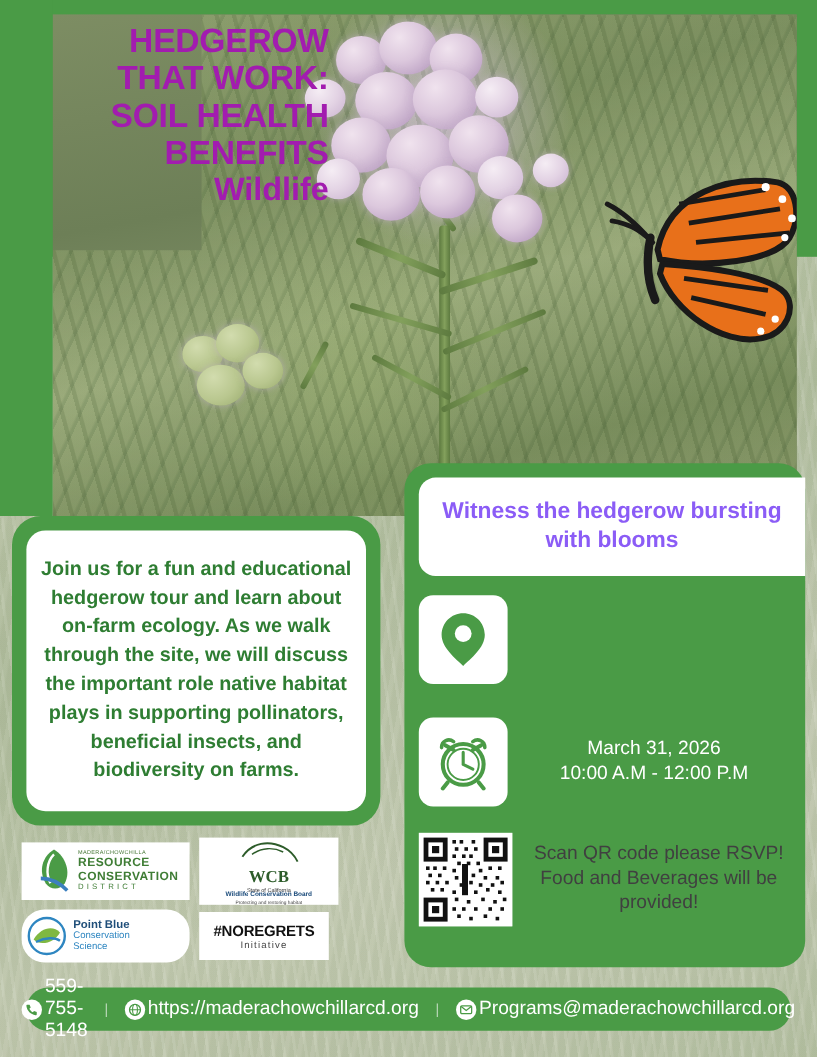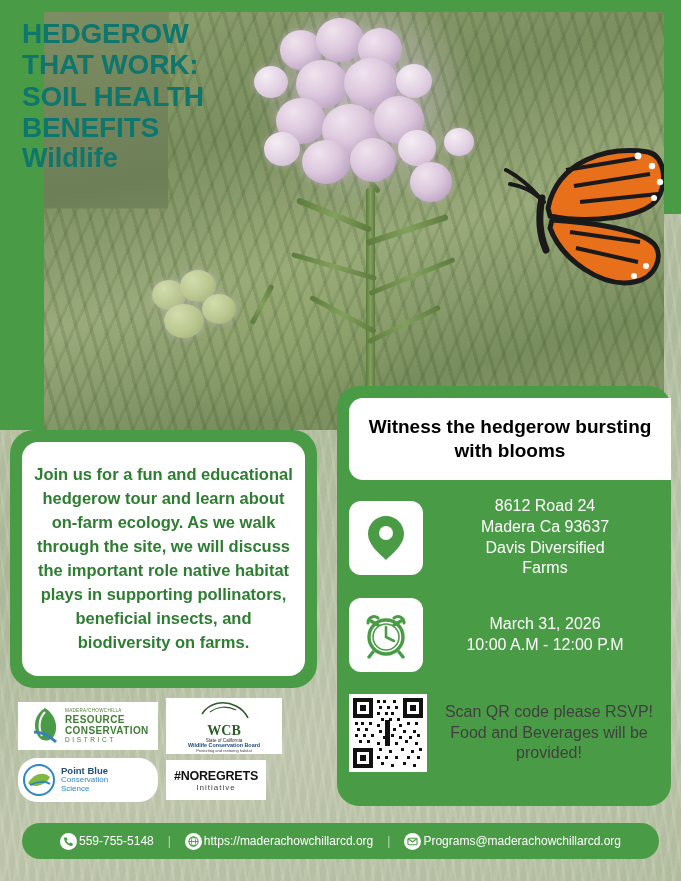--- a/index.html
+++ b/index.html
@@ -59,21 +59,22 @@
     left: 0; top: 0;
     width: 44px;
     height: 430px;
     background: #4a9b46;
   }
   .title-block {
     position: absolute;
     left: 22px;
     top: 18px;
     width: 252px;
-    color: #0f766e;
+    color: #a21caf;
+    text-align: right;
     z-index: 6;
   }
   .title-line {
     font-size: 28px;
     font-weight: bold;
     line-height: 1.12;
     letter-spacing: -0.2px;
   }
   .title-sub {
     font-size: 27px;
@@ -188,21 +189,21 @@
     width: 322px;
     height: 82px;
     background: #ffffff;
     border-radius: 14px 0 0 14px;
     display: flex;
     align-items: center;
     justify-content: center;
     z-index: 6;
   }
   .witness-text {
-    color: #000000;
+    color: #8b5cf6;
     font-weight: bold;
     font-size: 19px;
     line-height: 1.25;
     text-align: center;
   }
 
   .info-row {
     position: absolute;
     display: flex;
     align-items: center;
@@ -265,21 +266,21 @@
   .logo-tile {
     position: absolute;
     background: #ffffff;
     display: flex;
     align-items: center;
     box-sizing: border-box;
   }
   .logo-rcd { left: 4px; top: 4px; width: 140px; height: 48px; padding: 2px 12px; }
   .logo-wcb { left: 152px; top: 0px; width: 116px; height: 56px; padding: 2px 4px; justify-content: center;}
   .logo-pointblue { left: 4px; top: 60px; width: 140px; height: 44px; padding: 2px 4px; border-radius: 19px; }
-  .logo-noregrets { left: 152px; top: 62px; width: 100px; height: 40px; padding: 10px 4px; justify-content:center;}
+  .logo-noregrets { left: 152px; top: 62px; width: 108px; height: 40px; padding: 10px 4px; justify-content:center;}
 
   .logo-text-main {
     font-size: 10px;
     font-weight: bold;
     color: #3f7d35;
     letter-spacing: 0.4px;
     line-height: 1.1;
   }
   .logo-text-top {
     font-size: 4.6px;
@@ -314,21 +315,21 @@
     align-items: center;
     justify-content: center;
     gap: 14px;
     z-index: 7;
   }
   .footer-item {
     display: flex;
     align-items: center;
     gap: 2px;
     color: #ffffff;
-    font-size: 12px;
+    font-size: 16px;
   }
   .footer-ico {
     width: 17px; height: 17px;
     background: #ffffff;
     border-radius: 50%;
     display: flex;
     align-items: center;
     justify-content: center;
     flex: none;
   }
@@ -423,24 +424,20 @@
     <div class="witness-text">Witness the hedgerow bursting with blooms</div>
   </div>
 
   <div class="info-row" style="left:349px; top:496px; width:312px;">
     <div class="icon-box">
       <svg width="40" height="48" viewBox="0 0 40 48">
         <path d="M20 2 C 10 2, 2 10, 2 20 C 2 31, 14 40, 20 46 C 26 40, 38 31, 38 20 C 38 10, 30 2, 20 2 Z" fill="#4a9b46"></path>
         <circle cx="20" cy="19" r="7" fill="#ffffff"></circle>
       </svg>
     </div>
-    <div class="info-text" style="white-space: pre-line;">8612 Road 24
-Madera Ca 93637
-Davis Diversified
-Farms</div>
   </div>
 
   <div class="info-row" style="left:349px; top:598px; width:312px;">
     <div class="icon-box">
       <svg width="48" height="48" viewBox="0 0 48 48">
         <circle cx="24" cy="26" r="17" fill="none" stroke="#4a9b46" stroke-width="3.4"></circle>
         <circle cx="24" cy="26" r="13" fill="none" stroke="#4a9b46" stroke-width="1.6"></circle>
         <path d="M24 26 L 24 16 M 24 26 L 32 30" stroke="#4a9b46" stroke-width="2.6" stroke-linecap="round" fill="none"></path>
         <path d="M9 10 L 16 14 M 39 10 L 32 14" stroke="#4a9b46" stroke-width="3.4" stroke-linecap="round"></path>
         <path d="M11 41 L 7 46 M 37 41 L 41 46" stroke="#4a9b46" stroke-width="3.4" stroke-linecap="round"></path>

